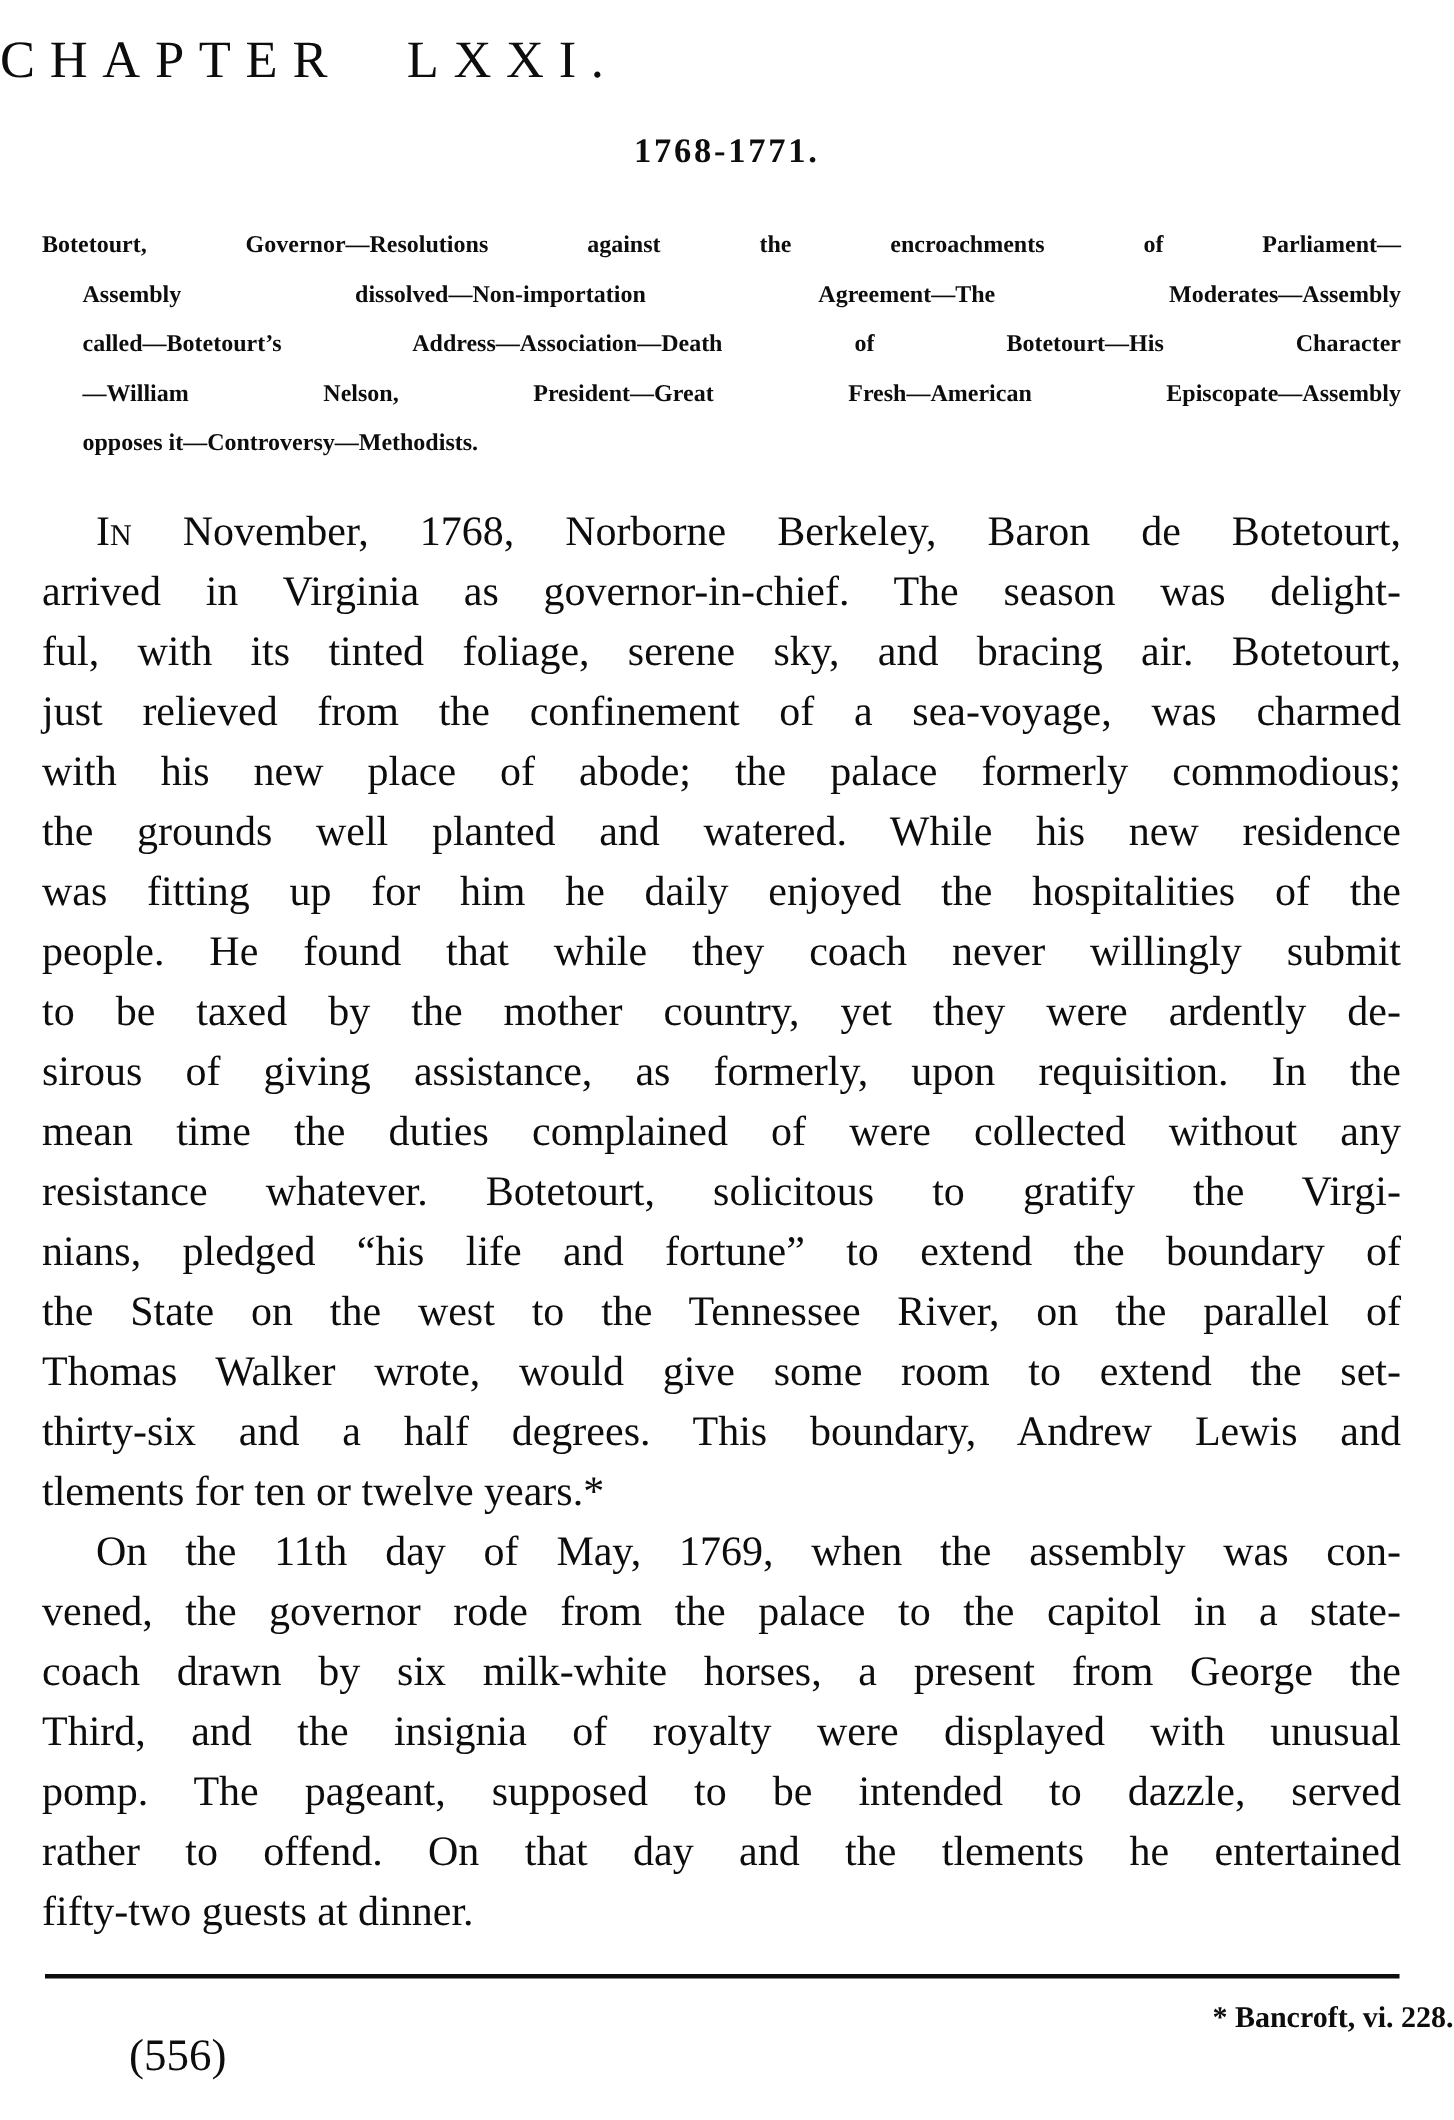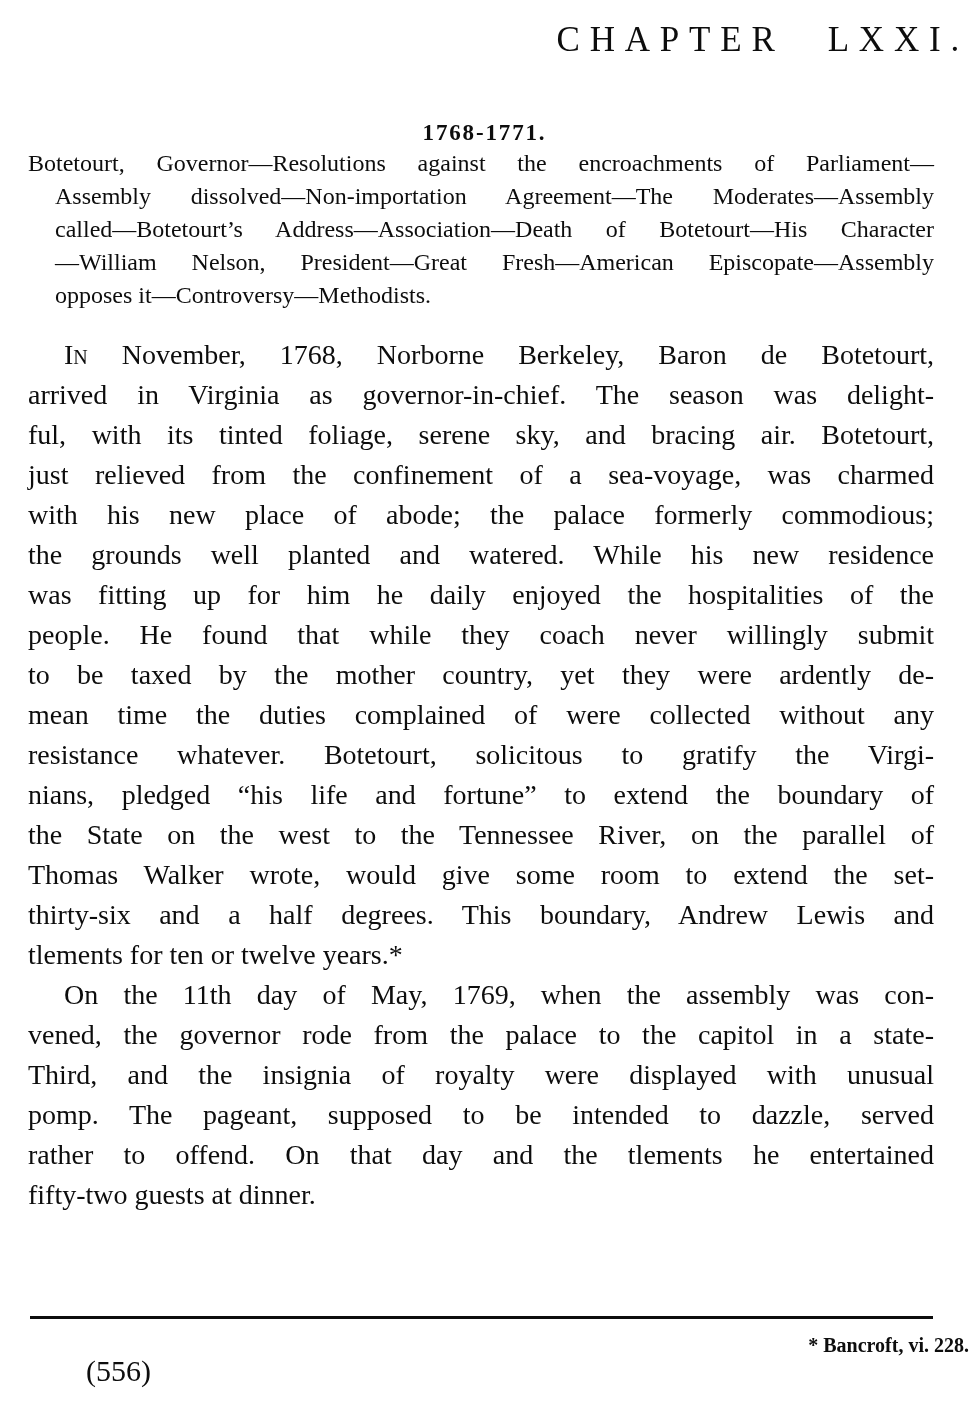--- a/index.html
+++ b/index.html
@@ -10,33 +10,33 @@
   }
   .page {
     position: relative;
     width: 969px; height: 1413px;
     background: var(--paper, #ffffff);
     color: var(--ink, #0d0d0d);
     overflow: hidden;
   }
   .chapter-heading {
     position: absolute; top: 20px; left: 0; width: 100%;
-    text-align: right;
+    text-align: left;
     font-size: 35px; font-weight: 400;
     letter-spacing: 0.28em; word-spacing: 0.7em;
     white-space: nowrap;
   }
   .date-range {
     position: absolute; top: 88px; left: 0; width: 100%;
     text-align: center;
-    font-size: 23px; font-weight: 700; letter-spacing: 0.08em; margin-top: 32px;
+    font-size: 23px; font-weight: 700; letter-spacing: 0.08em;
   }
   .summary {
     position: absolute; top: 147px; left: 28px; width: 906px;
-    font-size: 24px; font-weight: 400; line-height: 33px;
+    font-size: 16px; font-weight: 700; line-height: 33px;
   }
   .summary .line { text-align: justify; text-align-last: justify; padding-left: 27px; }
   .summary .line:first-child { padding-left: 0; }
   .summary .line.last { text-align: left; text-align-last: left; }
   .body-text {
     position: absolute; top: 335px; left: 28px; width: 906px;
     font-size: 28px; line-height: 40px;
   }
   .para .line { text-align: justify; text-align-last: justify; }
   .para .line:first-child { text-indent: 36px; }
@@ -76,31 +76,33 @@
     <div class="para">
         <div class="line"><span class="sc">In</span> November, 1768, Norborne Berkeley, Baron de Botetourt,</div>
         <div class="line">arrived in Virginia as governor-in-chief.  The season was delight-</div>
         <div class="line">ful, with its tinted foliage, serene sky, and bracing air.  Botetourt,</div>
         <div class="line">just relieved from the confinement of a sea-voyage, was charmed</div>
         <div class="line">with his new place of abode; the palace formerly commodious;</div>
         <div class="line">the grounds well planted and watered.  While his new residence</div>
         <div class="line">was fitting up for him he daily enjoyed the hospitalities of the</div>
         <div class="line">people.  He found that while they coach never willingly submit</div>
         <div class="line">to be taxed by the mother country, yet they were ardently de-</div>
+        <div class="line">sirous of giving assistance, as formerly, upon requisition.  In the</div>
         <div class="line">mean time the duties complained of were collected without any</div>
         <div class="line">resistance whatever.  Botetourt, solicitous to gratify the Virgi-</div>
         <div class="line">nians, pledged “his life and fortune” to extend the boundary of</div>
         <div class="line">the State on the west to the Tennessee River, on the parallel of</div>
         <div class="line">Thomas Walker wrote, would give some room to extend the set-</div>
         <div class="line">thirty-six and a half degrees.  This boundary, Andrew Lewis and</div>
         <div class="line last">tlements for ten or twelve years.*</div>
       </div>
     <div class="para">
         <div class="line">On the 11th day of May, 1769, when the assembly was con-</div>
         <div class="line">vened, the governor rode from the palace to the capitol in a state-</div>
+        <div class="line">coach drawn by six milk-white horses, a present from George the</div>
         <div class="line">Third, and the insignia of royalty were displayed with unusual</div>
         <div class="line">pomp.  The pageant, supposed to be intended to dazzle, served</div>
         <div class="line">rather to offend.  On that day and the tlements he entertained</div>
         <div class="line last">fifty-two guests at dinner.</div>
       </div>
   </div>
 
   <div class="footnote-rule"></div>
 
   <div class="footnote">* Bancroft, vi. 228.</div>

